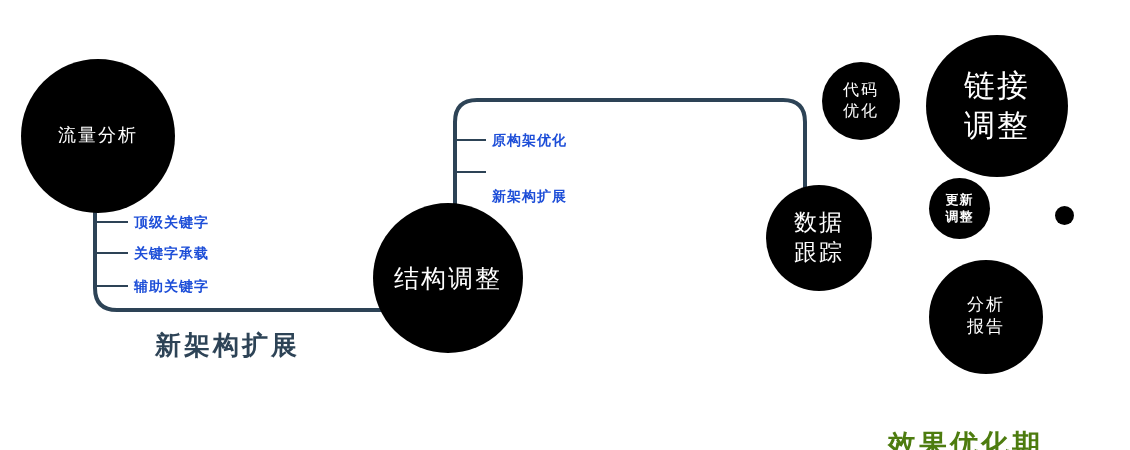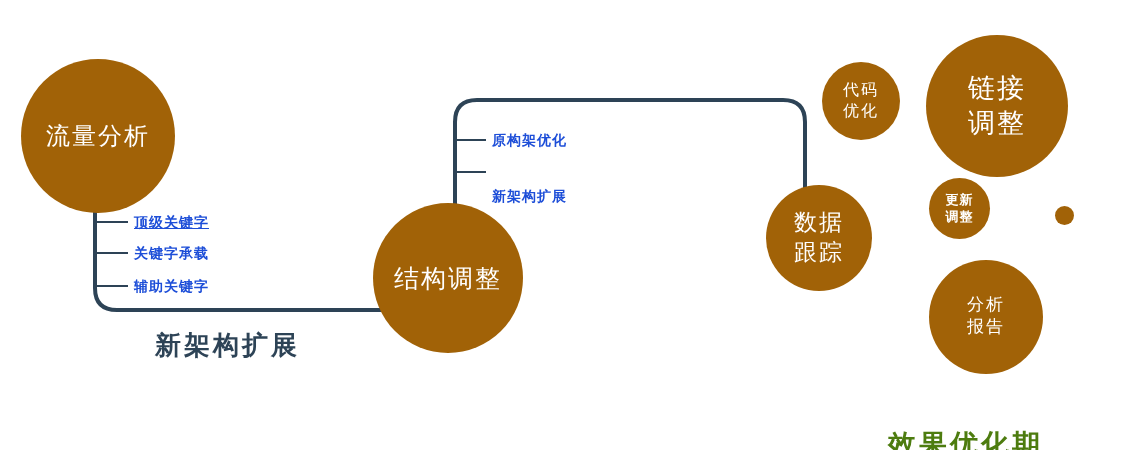--- a/index.html
+++ b/index.html
@@ -7,21 +7,21 @@
     position:relative;
     width:1130px;height:450px;
     background:#ffffff;
     font-family:"Liberation Sans","DejaVu Sans",sans-serif;
     overflow:hidden;
   }
   .wires{position:absolute;left:0;top:0;width:1130px;height:450px;}
   .node{
     position:absolute;
     border-radius:50%;
-    background:#a16207;
+    background:#000000;
     color:#ffffff;
     display:flex;
     flex-direction:column;
     align-items:center;
     justify-content:center;
     text-align:center;
     letter-spacing:2px;
     line-height:1.3;
   }
   .tick-label{
@@ -56,56 +56,56 @@
   <svg class="wires" viewBox="0 0 1130 450" xmlns="http://www.w3.org/2000/svg">
     <path d="M 95 190 L 95 288 Q 95 310 117 310 L 400 310" fill="none" stroke="#2d4356" stroke-width="4"></path>
     <path d="M 455 215 L 455 122 Q 455 100 477 100 L 783 100 Q 805 100 805 122 L 805 192" fill="none" stroke="#2d4356" stroke-width="4"></path>
     <line x1="95" y1="222" x2="128" y2="222" stroke="#2d4356" stroke-width="2"></line>
     <line x1="95" y1="253" x2="128" y2="253" stroke="#2d4356" stroke-width="2"></line>
     <line x1="95" y1="286" x2="128" y2="286" stroke="#2d4356" stroke-width="2"></line>
     <line x1="455" y1="140" x2="486" y2="140" stroke="#2d4356" stroke-width="2"></line>
     <line x1="455" y1="172" x2="486" y2="172" stroke="#2d4356" stroke-width="2"></line>
   </svg>
 
-  <div class="node" style="left:21px;top:59px;width:154px;height:154px;font-size:24px;text-align:right;">
+  <div class="node" style="left:21px;top:59px;width:154px;height:154px;font-size:18px;text-align:right;">
     <span>流量分析</span>
   </div>
 
   <div class="node" style="left:766px;top:185px;width:106px;height:106px;font-size:23px;">
     <span>数据</span>
     <span>跟踪</span>
   </div>
 
   <div class="node" style="left:373px;top:203px;width:150px;height:150px;font-size:25px;">
     <span>结构调整</span>
   </div>
 
   <div class="node" style="left:822px;top:62px;width:78px;height:78px;font-size:16px;">
     <span>代码</span>
     <span>优化</span>
   </div>
 
-  <div class="node" style="left:926px;top:35px;width:142px;height:142px;font-size:27px;">
+  <div class="node" style="left:926px;top:35px;width:142px;height:142px;font-size:31px;">
     <span>链接</span>
     <span>调整</span>
   </div>
 
   <div class="node" style="left:929px;top:178px;width:61px;height:61px;font-size:13px;font-weight:700;letter-spacing:1px;">
     <span>更新</span>
     <span>调整</span>
   </div>
 
   <div class="node" style="left:1055px;top:206px;width:19px;height:19px;"></div>
 
   <div class="node" style="left:929px;top:260px;width:114px;height:114px;font-size:17px;font-family:Liberation Mono, monospace;">
     <span>分析</span>
     <span>报告</span>
   </div>
 
-  <div class="tick-label" style="left:134px;top:214px;text-decoration:underline;">顶级关键字</div>
+  <div class="tick-label" style="left:134px;top:214px;">顶级关键字</div>
   <div class="tick-label" style="left:134px;top:245px;">关键字承载</div>
   <div class="tick-label" style="left:134px;top:278px;">辅助关键字</div>
 
   <div class="tick-label" style="left:492px;top:132px;">原构架优化</div>
   <div class="tick-label" style="left:492px;top:164px;margin-top:24px;">新架构扩展</div>
 
   <div class="edge-label" style="left:155px;top:328px;font-size:26px;">新架构扩展</div>
 
   <div class="caption" style="left:888px;top:402px;font-size:28px;">效果优化期</div>
 

